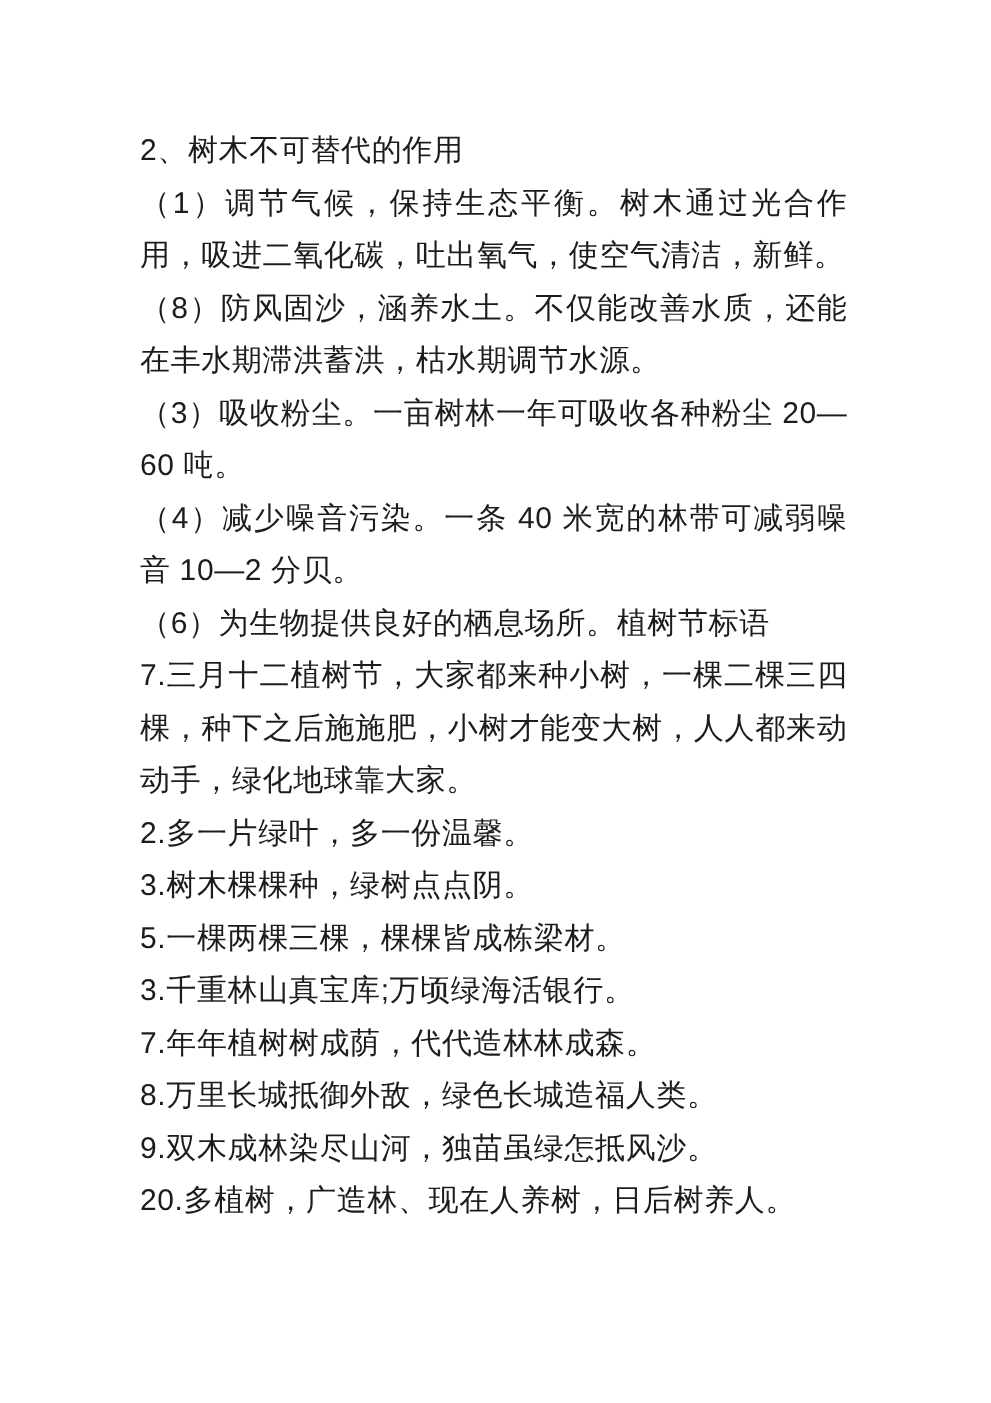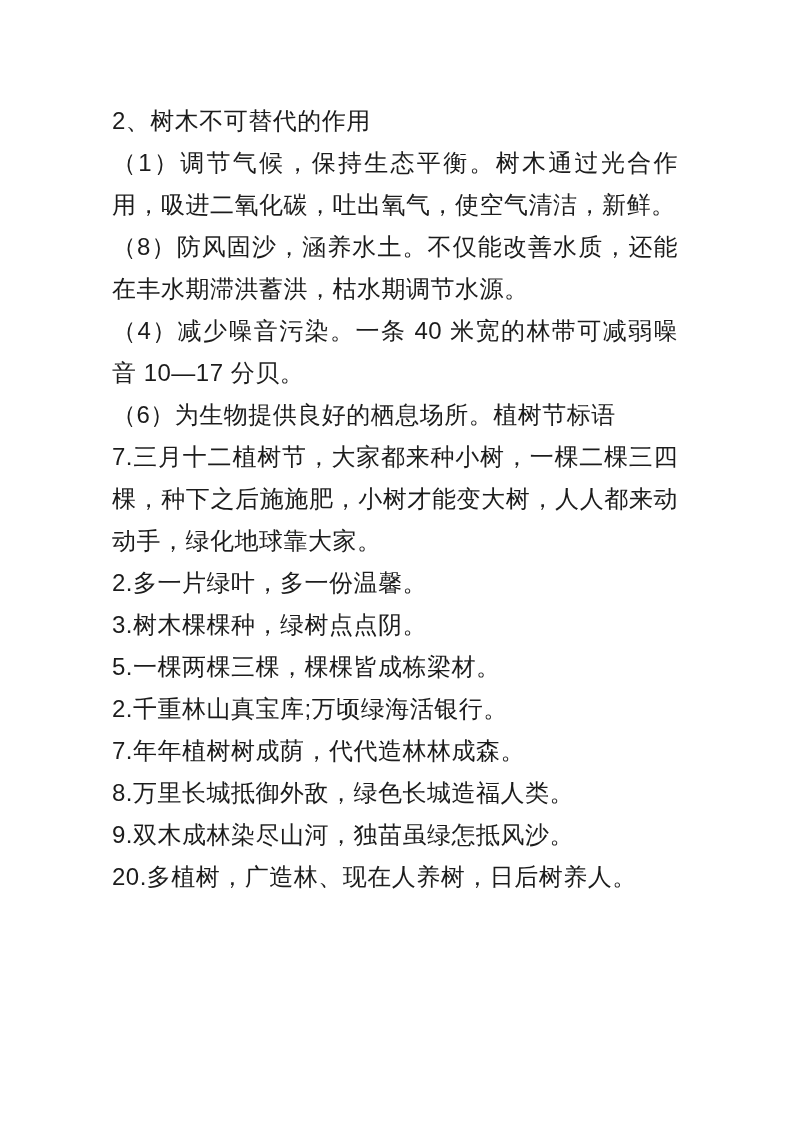--- a/index.html
+++ b/index.html
@@ -37,25 +37,26 @@
   }
 </style>
 </head>
 <body>
 
 <div class="page" style="background: rgb(255, 255, 255);">
   <div class="doc-content" style="color: rgb(28, 28, 28);">
       <p>2、树木不可替代的作用</p>
       <p>（1）调节气候，保持生态平衡。树木通过光合作用，吸进二氧化碳，吐出氧气，使空气清洁，新鲜。</p>
       <p>（8）防风固沙，涵养水土。不仅能改善水质，还能在丰水期滞洪蓄洪，枯水期调节水源。</p>
-      <p>（4）减少噪音污染。一条 40 米宽的林带可减弱噪音 10—17 分贝。</p>
+      <p>（3）吸收粉尘。一亩树林一年可吸收各种粉尘 20—60 吨。</p>
+      <p>（4）减少噪音污染。一条 40 米宽的林带可减弱噪音 10—2 分贝。</p>
       <p>（6）为生物提供良好的栖息场所。植树节标语</p>
       <p>7.三月十二植树节，大家都来种小树，一棵二棵三四棵，种下之后施施肥，小树才能变大树，人人都来动动手，绿化地球靠大家。</p>
       <p>2.多一片绿叶，多一份温馨。</p>
       <p>3.树木棵棵种，绿树点点阴。</p>
       <p>5.一棵两棵三棵，棵棵皆成栋梁材。</p>
-      <p>2.千重林山真宝库;万顷绿海活银行。</p>
+      <p>3.千重林山真宝库;万顷绿海活银行。</p>
       <p>7.年年植树树成荫，代代造林林成森。</p>
       <p>8.万里长城抵御外敌，绿色长城造福人类。</p>
       <p>9.双木成林染尽山河，独苗虽绿怎抵风沙。</p>
       <p>20.多植树，广造林、现在人养树，日后树养人。</p>
     </div>
 </div>
 
 </body></html>

